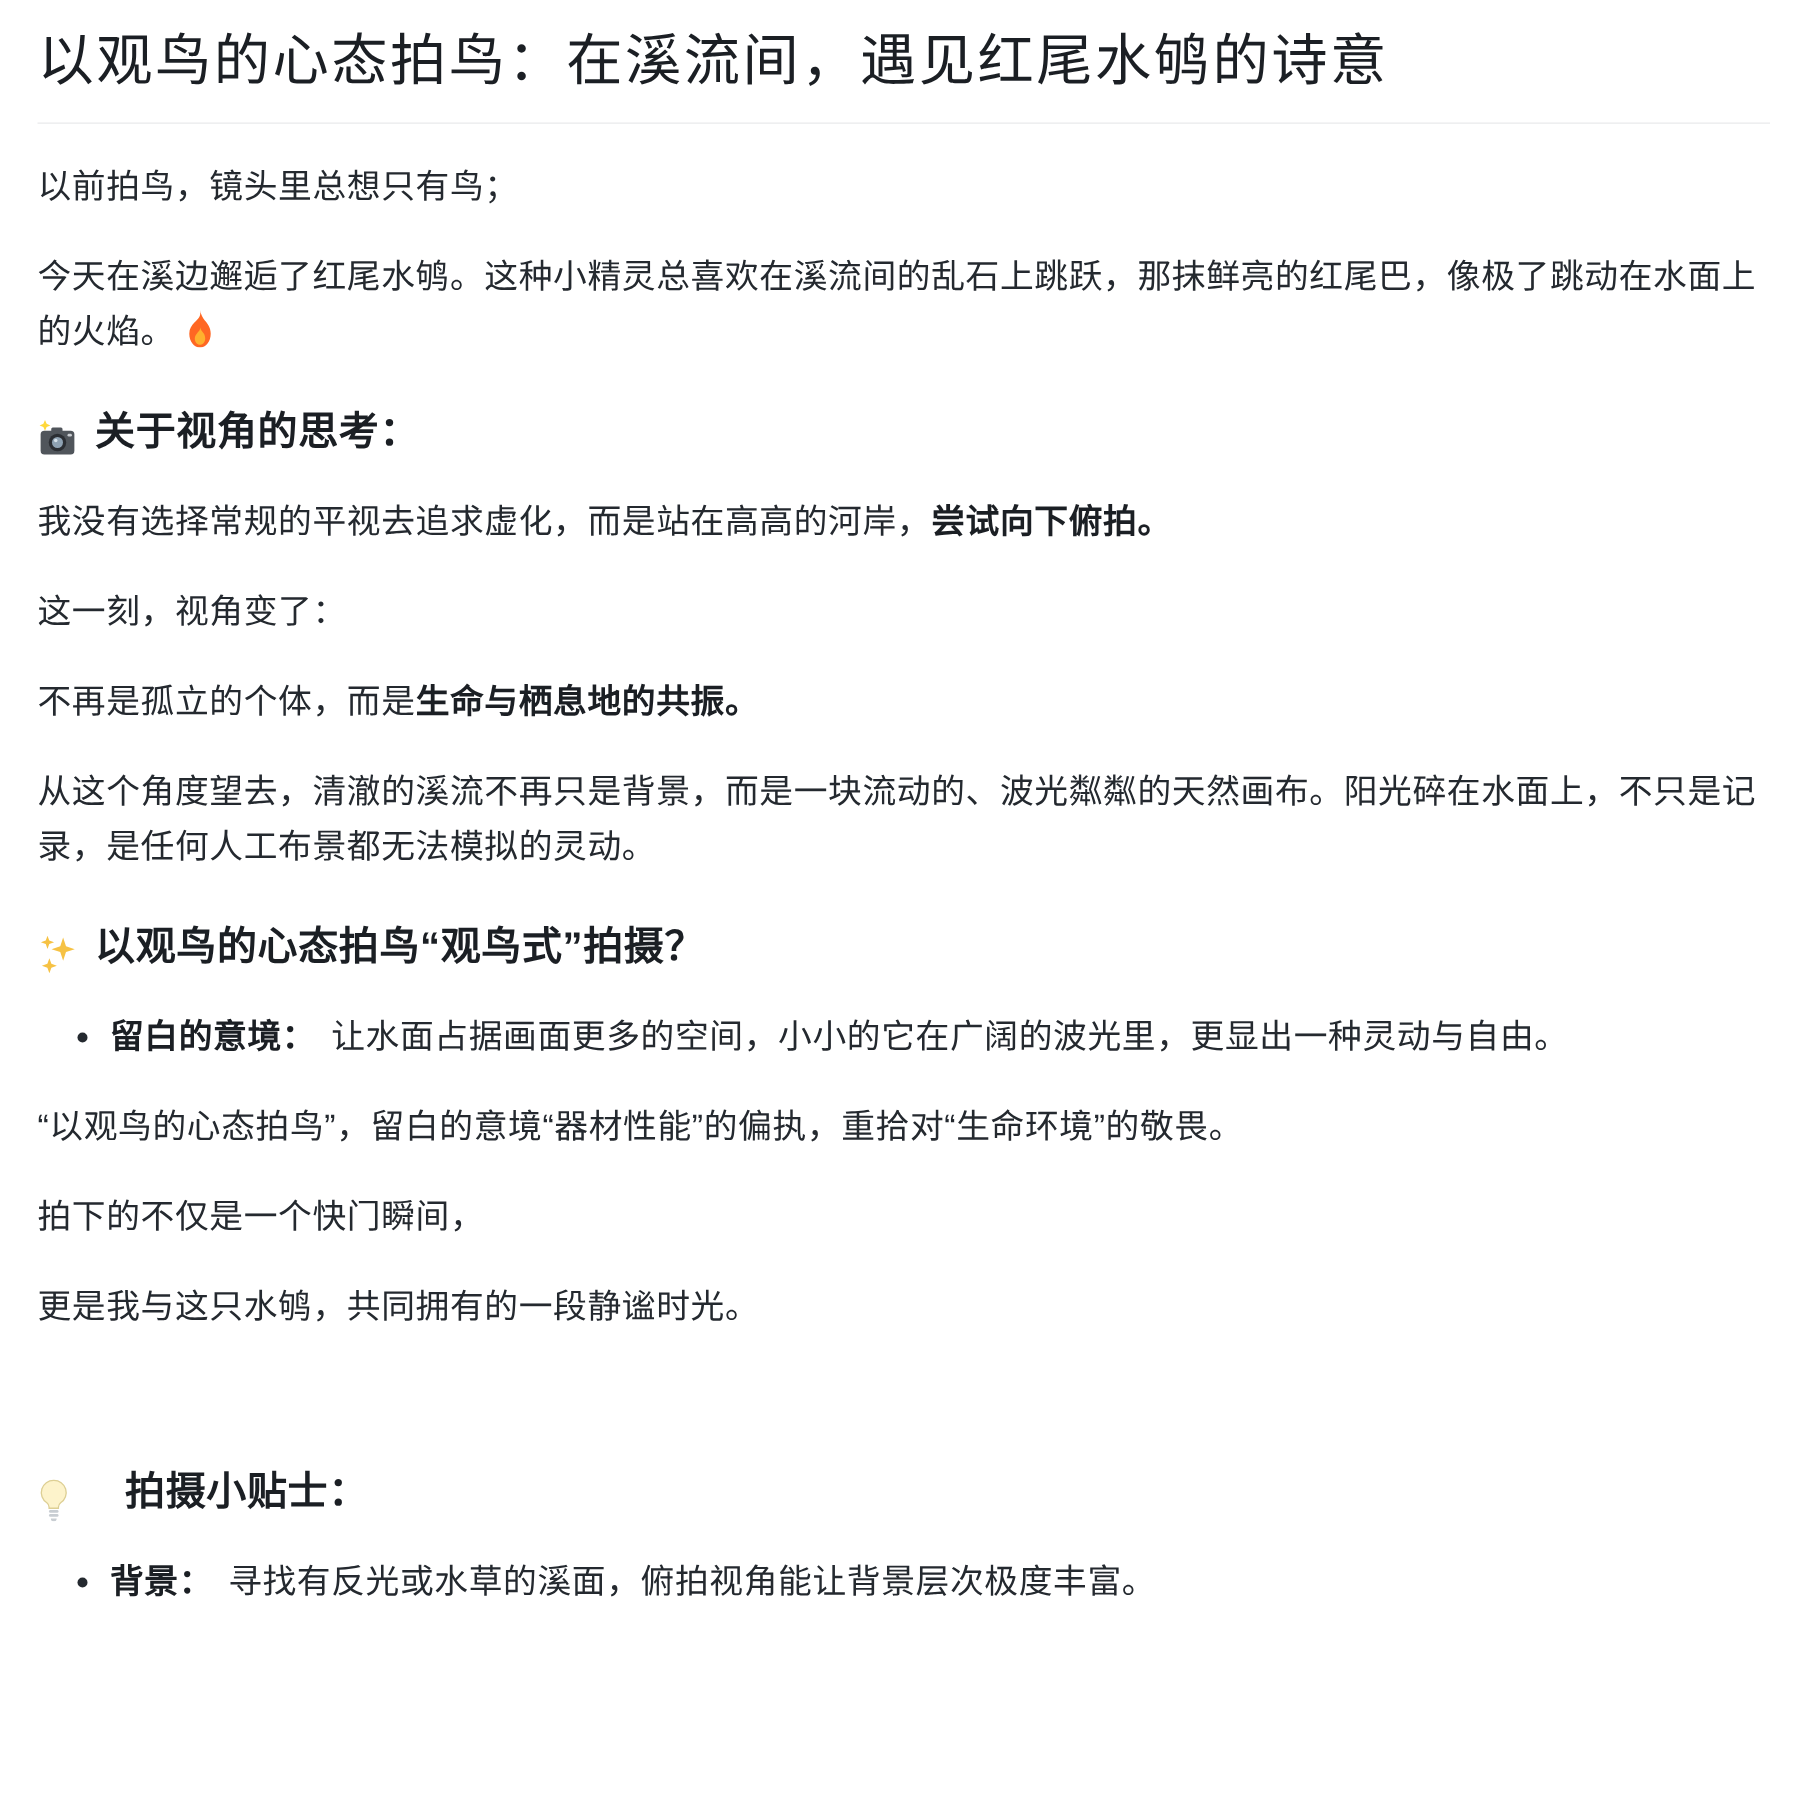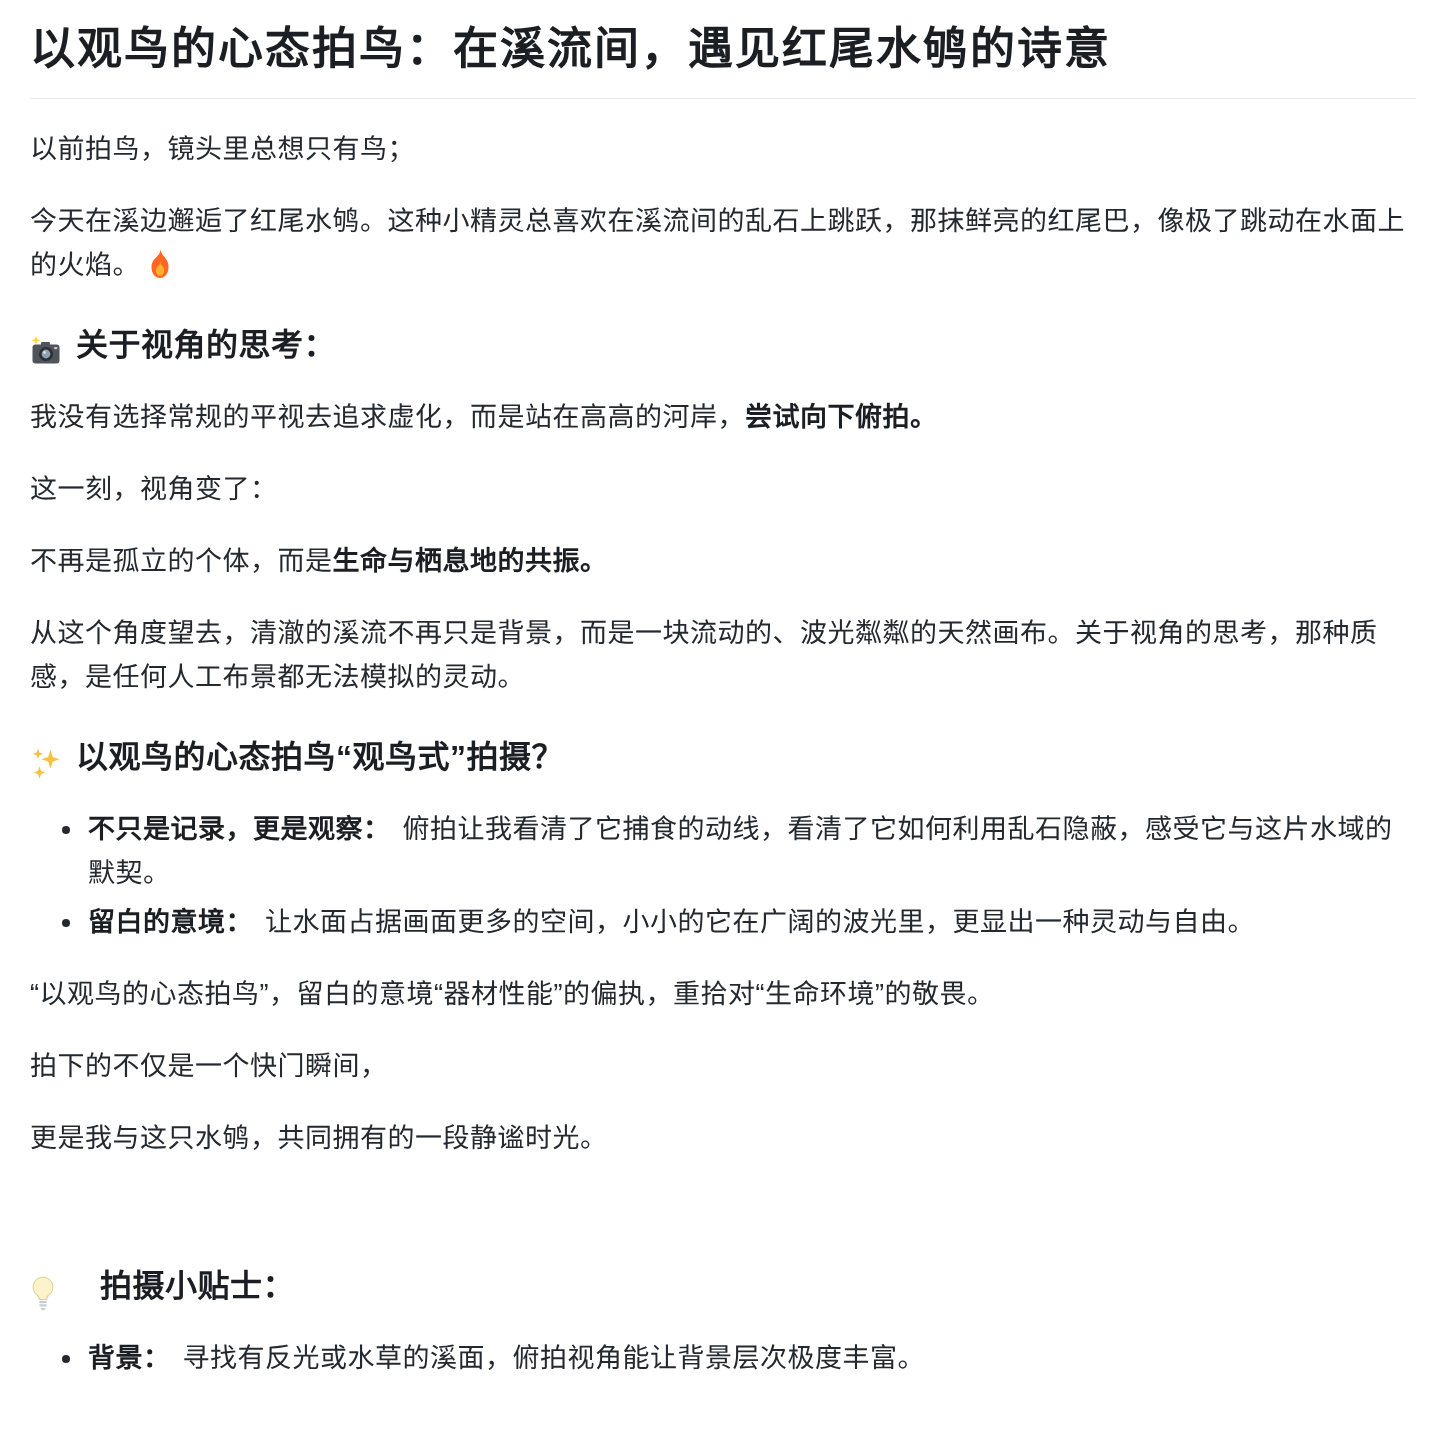--- a/index.html
+++ b/index.html
@@ -13,21 +13,21 @@
     position: relative;
     width: 1446px;
     min-height: 1440px;
     padding: 20px 30px 70px 30px;
     background: #ffffff;
     overflow: hidden;
   }
   h1.title {
     font-size: 45px;
     line-height: 58px;
-    font-weight: 700;
+    font-weight: 400;
     color: #1b1f24;
     margin: 0;
     letter-spacing: 2px;
   }
   hr.divider {
     border: none;
     border-top: 1px solid #e9eaec;
     margin: 20px 0 0 0;
   }
   p.para {
@@ -116,35 +116,34 @@
       </span>
     <span>关于视角的思考：</span>
   </h2>
 
   <p class="para"><span>我没有选择常规的平视去追求虚化，而是站在高高的河岸，</span><strong>尝试向下俯拍。</strong></p>
 
   <p class="para"><span>这一刻，视角变了：</span></p>
 
   <p class="para"><span>不再是孤立的个体，而是</span><strong>生命与栖息地的共振。</strong></p>
 
-  <p class="para"><span>从这个角度望去，清澈的溪流不再只是背景，而是一块流动的、波光粼粼的天然画布。关于视角的思考，那种质感，是任何人工布景都无法模拟的灵动。</span></p>
+  <p class="para"><span>从这个角度望去，清澈的溪流不再只是背景，而是一块流动的、波光粼粼的天然画布。阳光碎在水面上，不只是记录，是任何人工布景都无法模拟的灵动。</span></p>
 
   <h2 class="sec-heading">
     <span class="icn">
         <svg viewBox="0 0 32 32" width="32" height="32">
           <path fill="#f6c244" d="M20.5 3l2.3 7 7 2.3-7 2.3-2.3 7-2.3-7-7-2.3 7-2.3z"></path>
           <path fill="#f6c244" d="M8 1.5l1.4 3.9 3.9 1.4-3.9 1.4L8 12.1 6.6 8.2 2.7 6.8l3.9-1.4z"></path>
           <path fill="#f6c244" d="M9.5 19.5l1.6 4.4 4.4 1.6-4.4 1.6-1.6 4.4-1.6-4.4-4.4-1.6 4.4-1.6z"></path>
         </svg>
       </span>
     <span>以观鸟的心态拍鸟“观鸟式”拍摄？</span>
   </h2>
 
   <ul class="blist">
-    <li><strong>不只是记录，更是观察：</strong><span>俯拍让我看清了它捕食的动线，看清了它如何利用乱石隐蔽，感受它与这片水域的默契。</span></li>
     <li><strong>留白的意境：</strong><span>让水面占据画面更多的空间，小小的它在广阔的波光里，更显出一种灵动与自由。</span></li>
   </ul>
 
   <p class="para"><span>“以观鸟的心态拍鸟”，留白的意境“器材性能”的偏执，重拾对“生命环境”的敬畏。</span></p>
 
   <p class="para"><span>拍下的不仅是一个快门瞬间，</span></p>
 
   <p class="para"><span>更是我与这只水鸲，共同拥有的一段静谧时光。</span></p>
 
   <h2 class="sec-heading gap-large">

